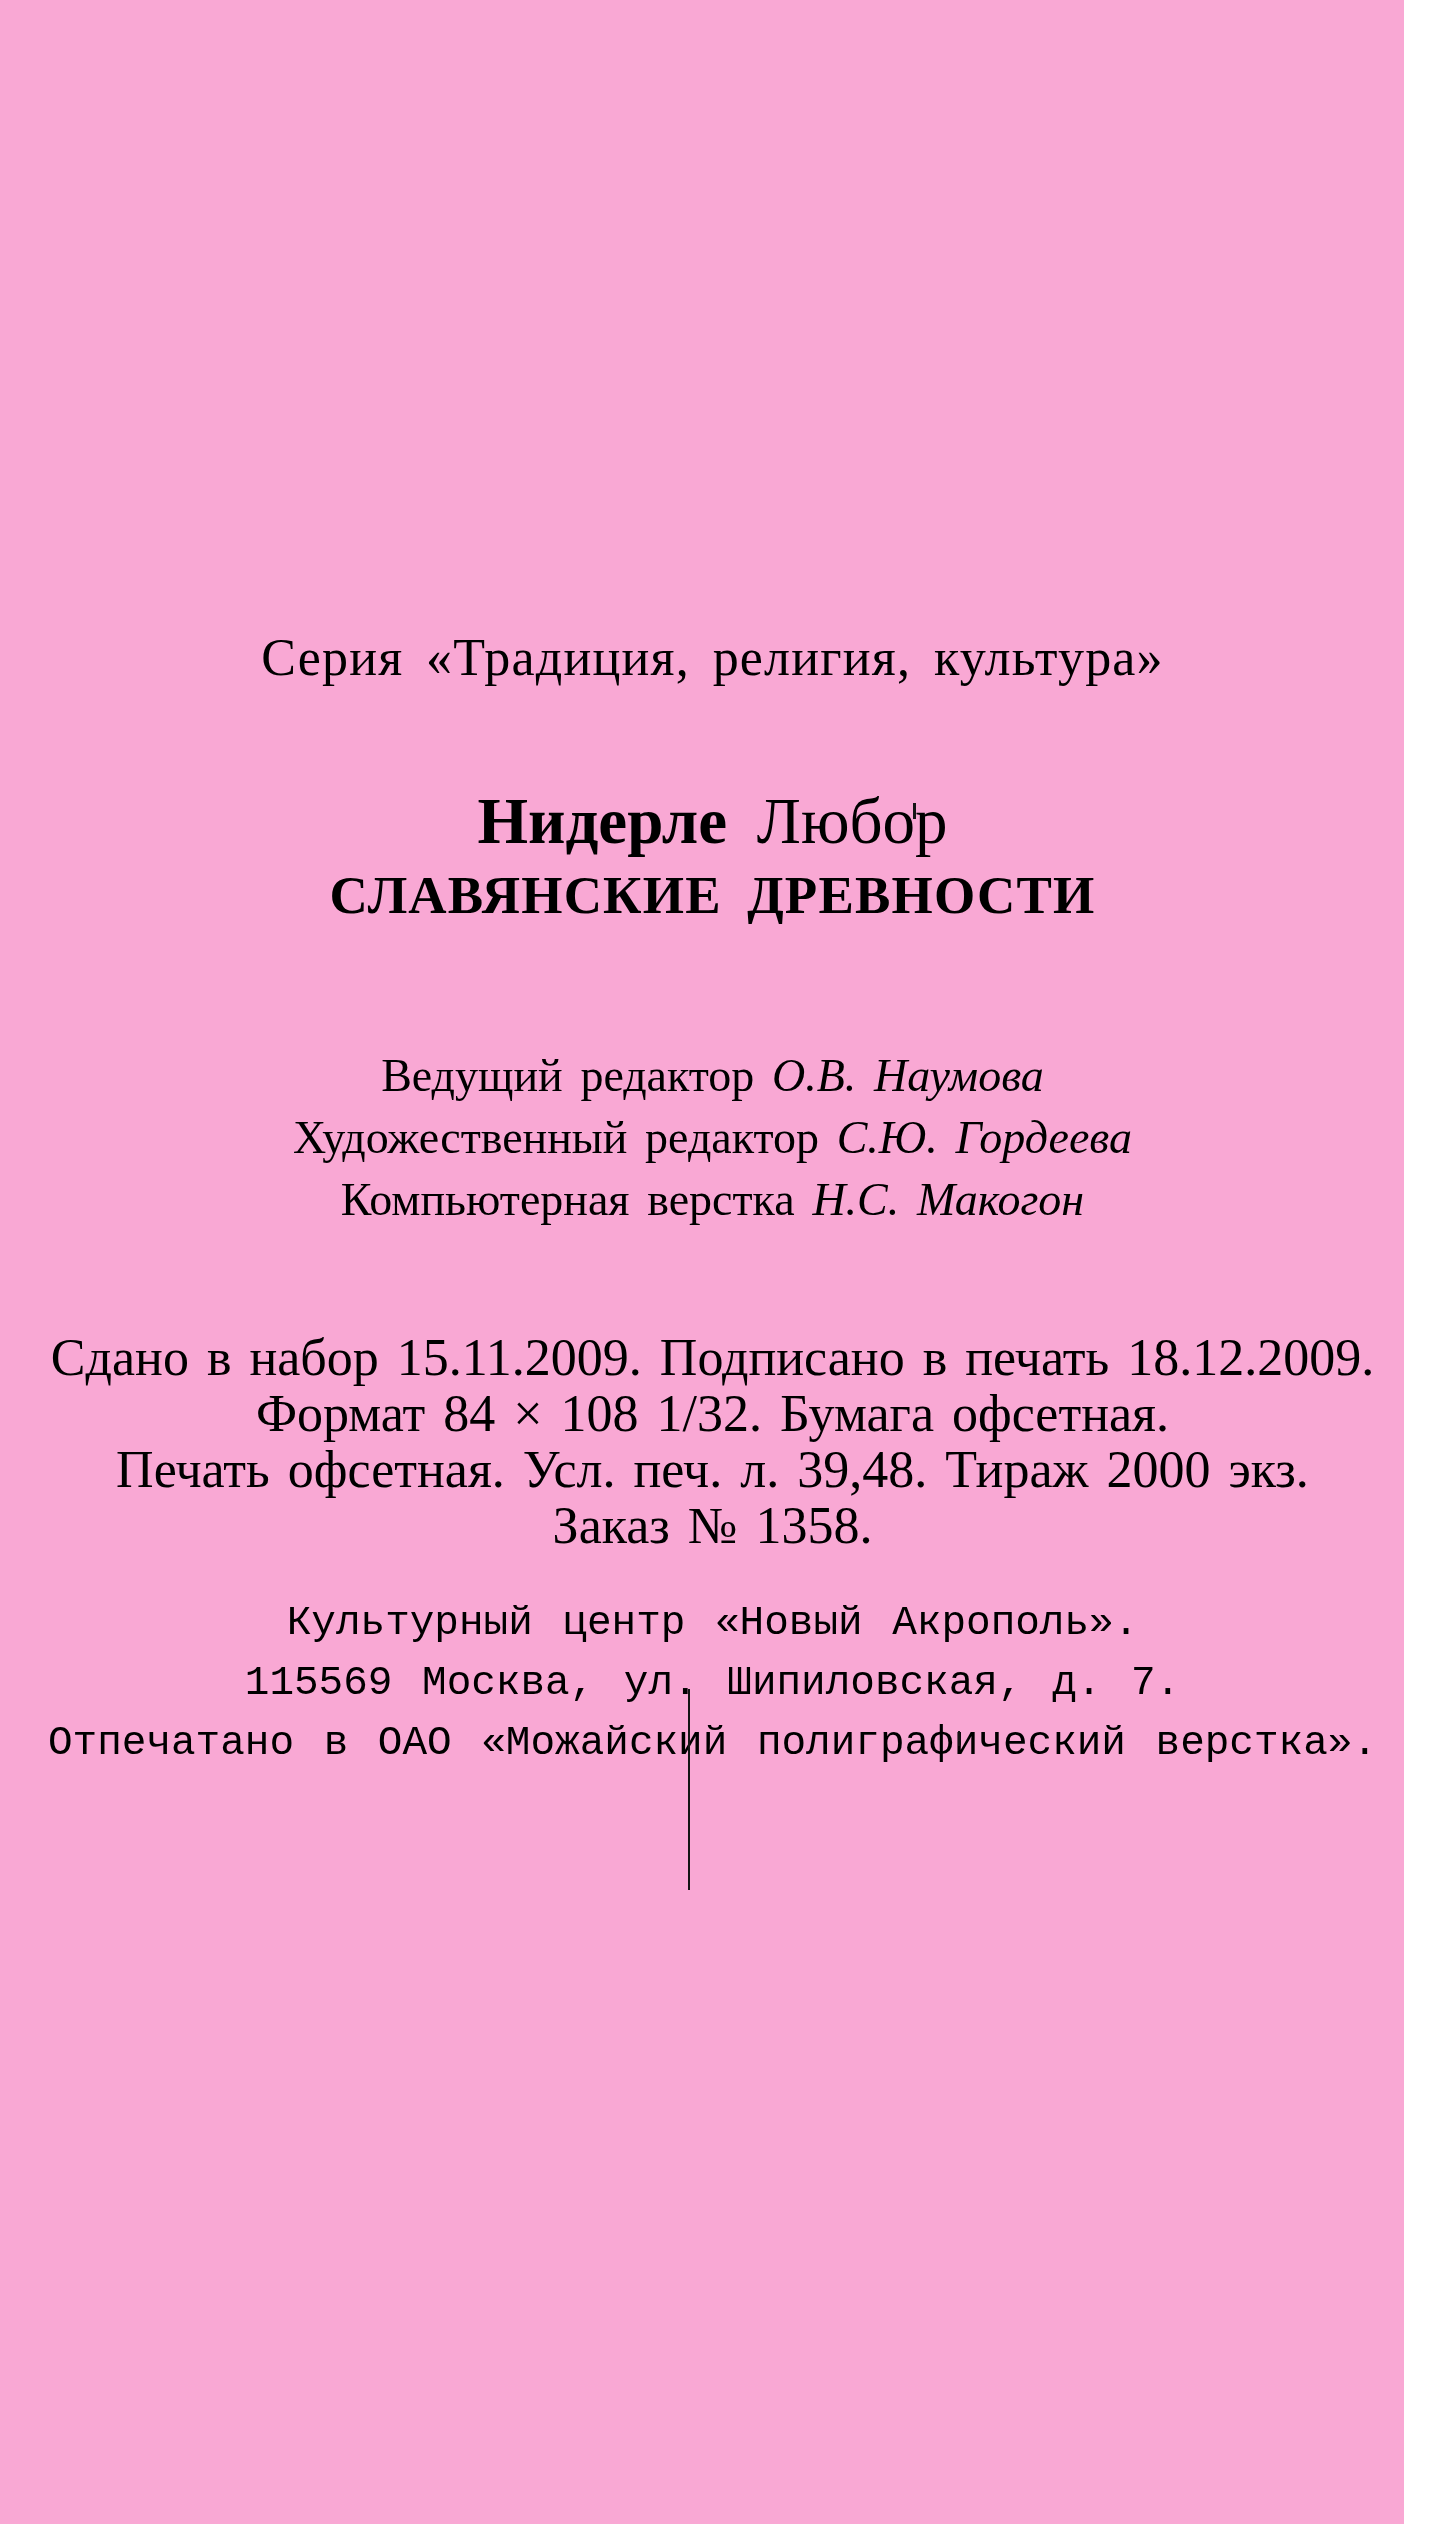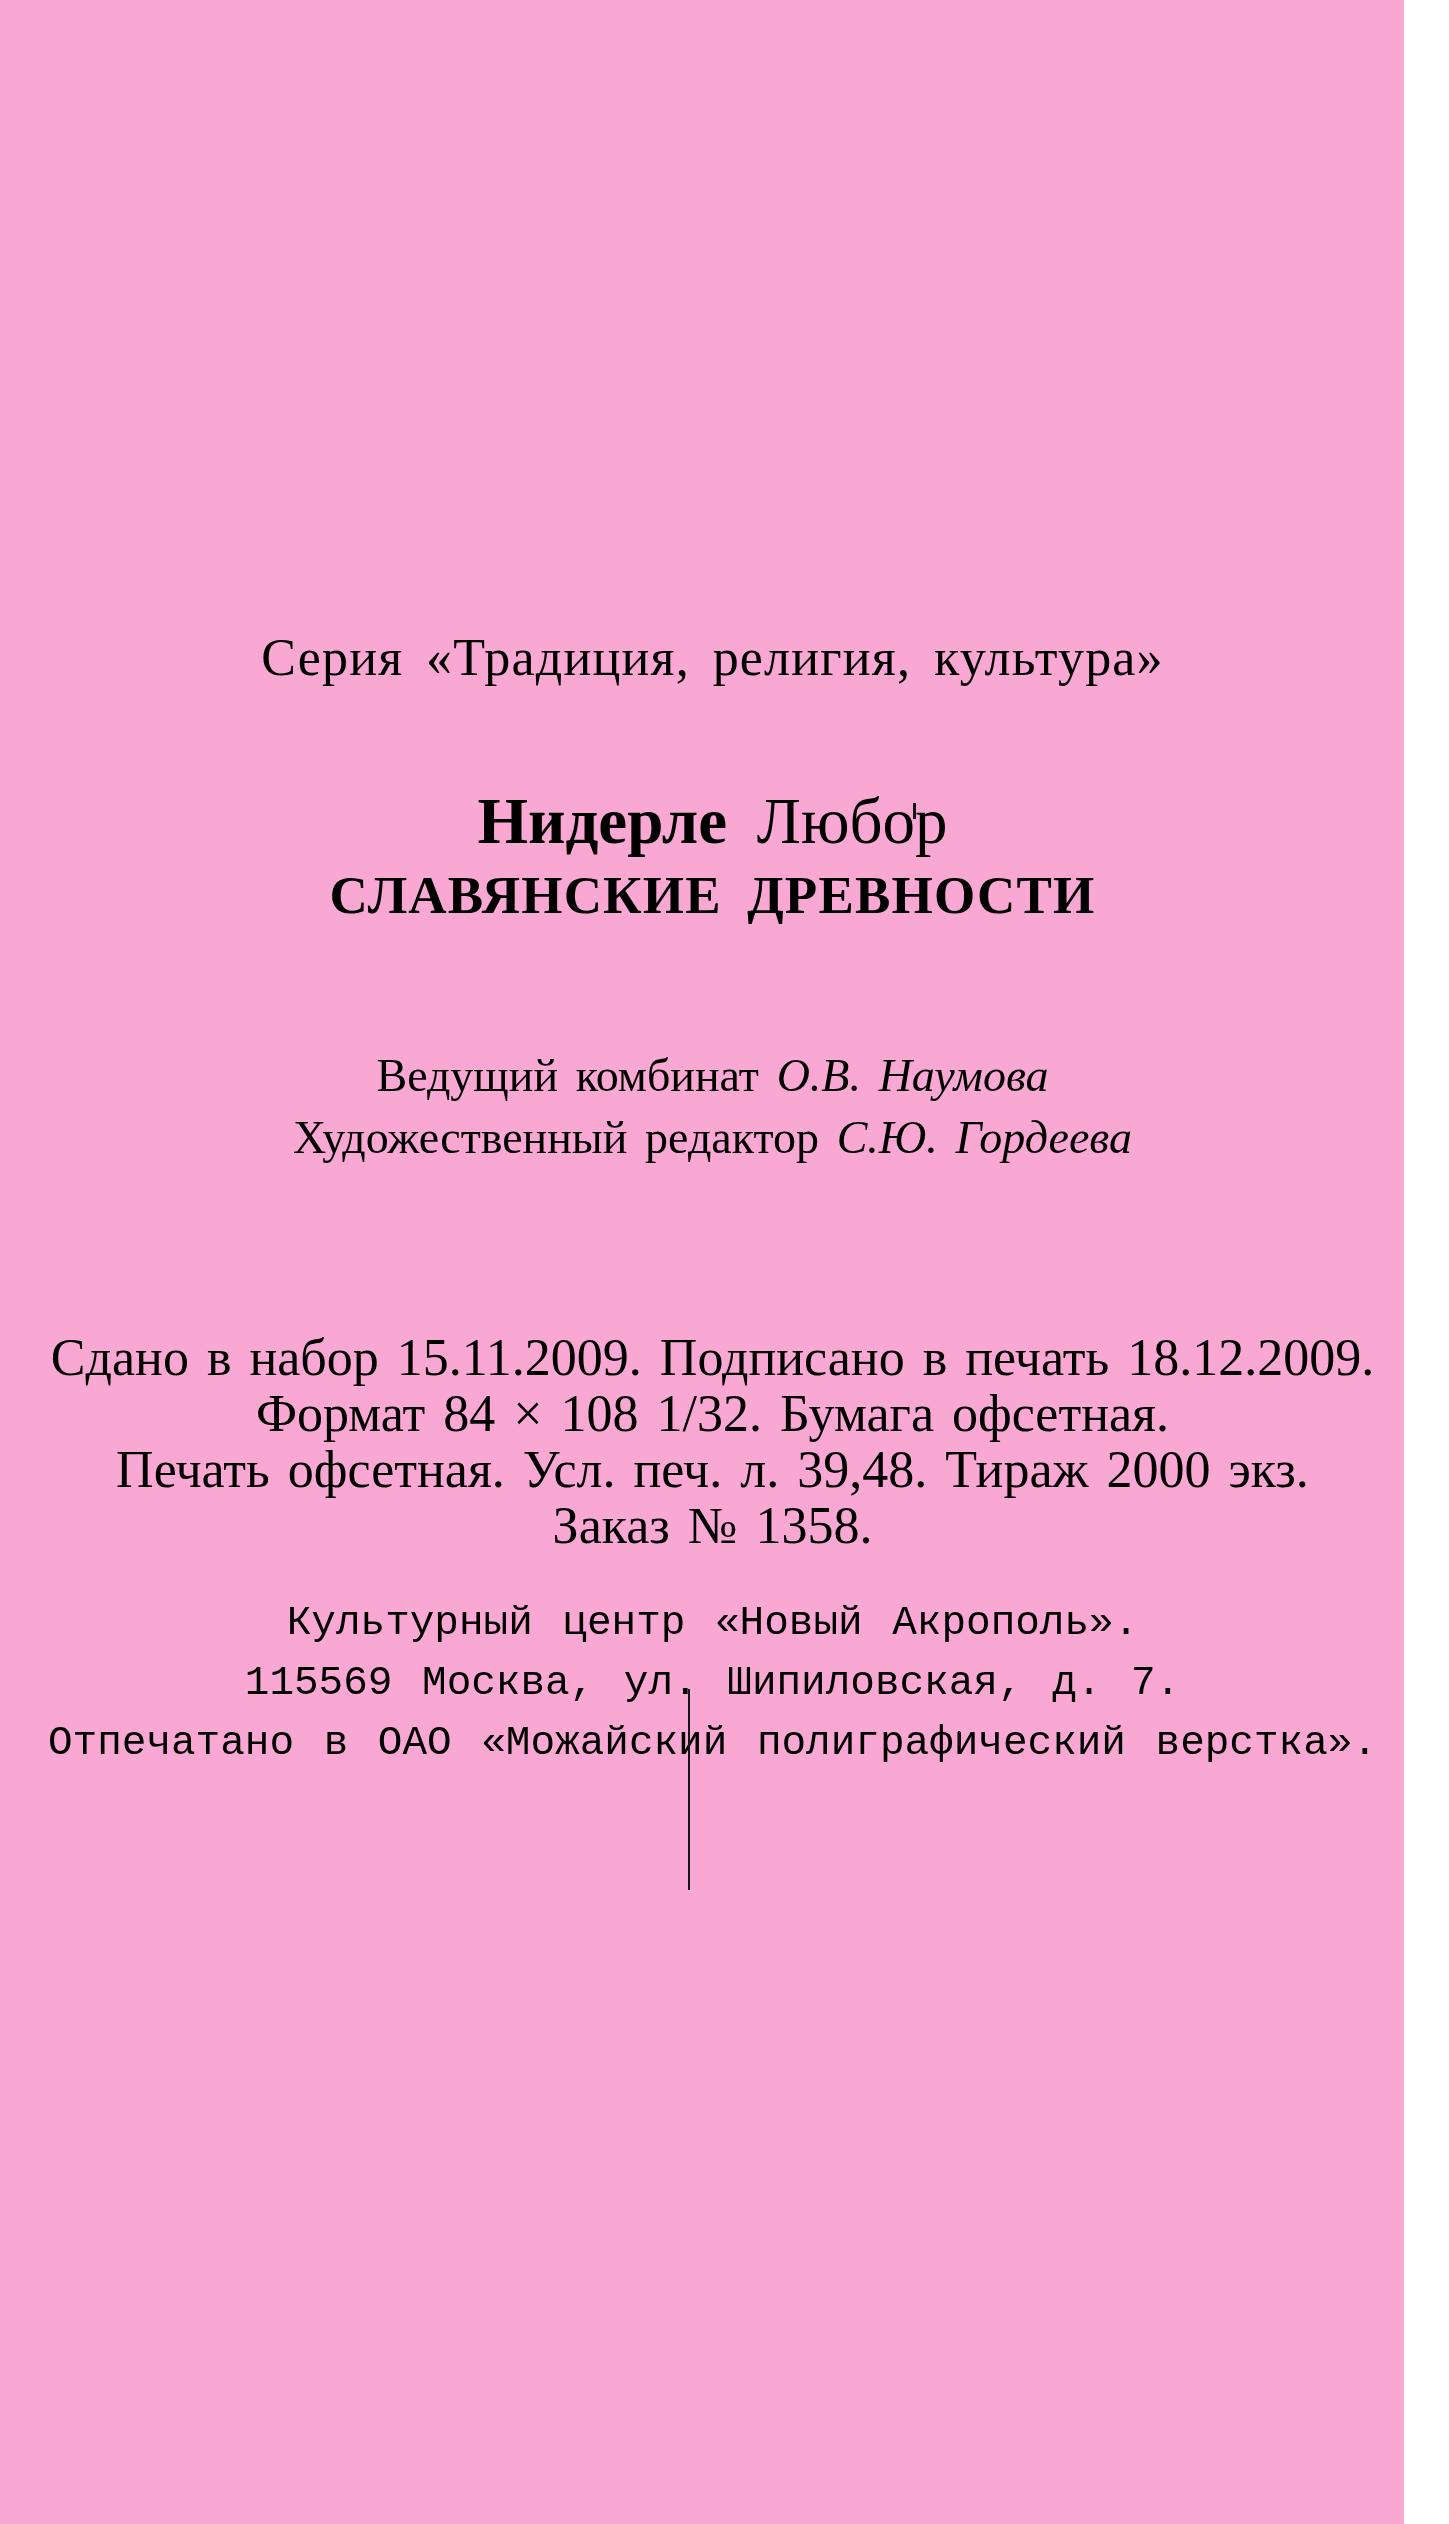--- a/index.html
+++ b/index.html
@@ -97,26 +97,30 @@
 
   <div class="line author-line">
     <span class="author-surname">Нидерле</span>
     <span class="author-given">Любор</span>
   </div>
 
   <div class="line title-line">СЛАВЯНСКИЕ ДРЕВНОСТИ</div>
 
   <div class="block staff-block">
     <div>
-      <span>Ведущий комбинат</span>
+      <span>Ведущий редактор</span>
       <span class="staff-name">О.В. Наумова</span>
     </div>
     <div>
       <span>Художественный редактор</span>
       <span class="staff-name">С.Ю. Гордеева</span>
+    </div>
+    <div>
+      <span>Компьютерная верстка</span>
+      <span class="staff-name">Н.С. Макогон</span>
     </div>
   </div>
 
   <div class="block imprint-block">
     <div>Сдано в набор 15.11.2009. Подписано в печать 18.12.2009.</div>
     <div>Формат 84 × 108 1/32. Бумага офсетная.</div>
     <div>Печать офсетная. Усл. печ. л. 39,48. Тираж 2000 экз.</div>
     <div>Заказ № 1358.</div>
   </div>
 

